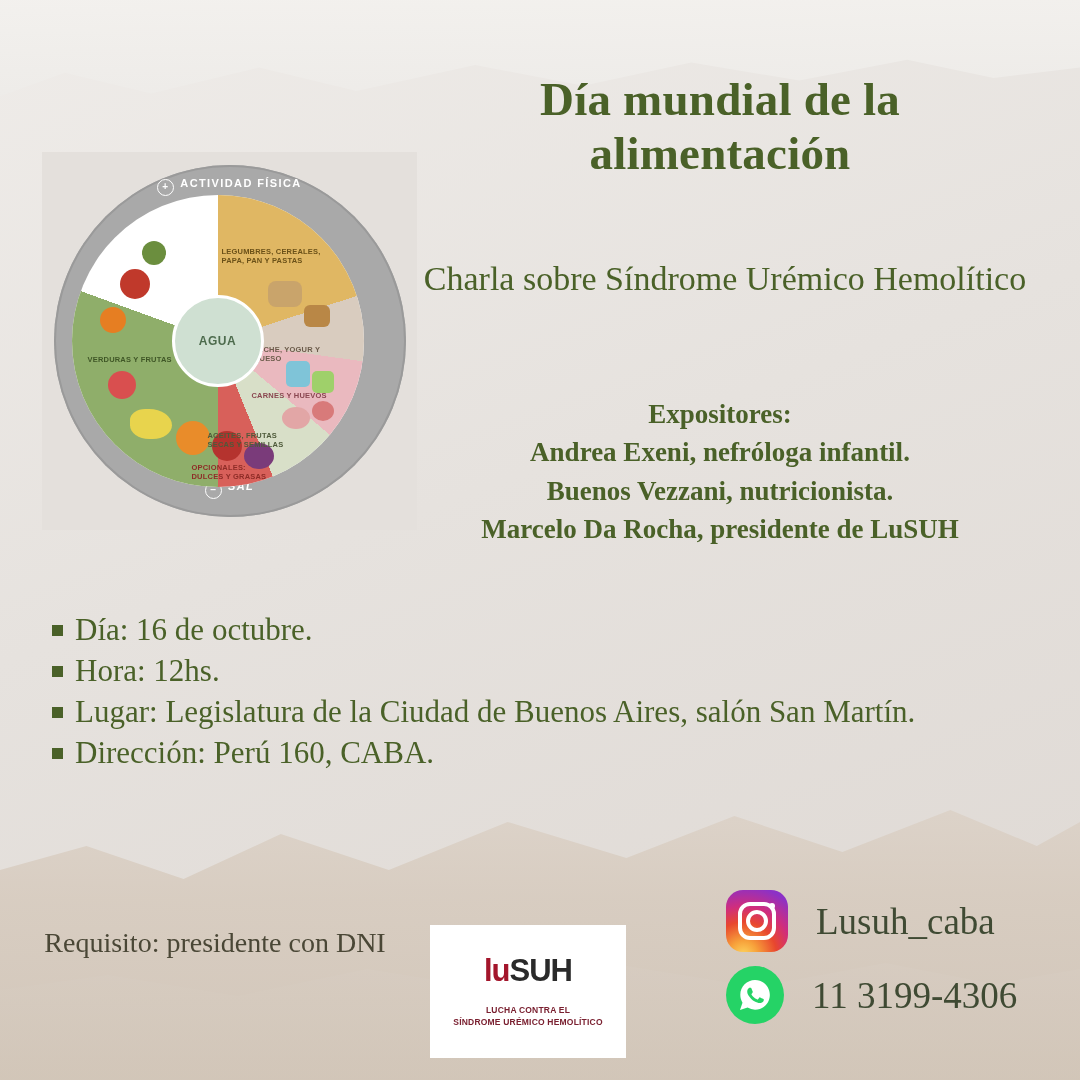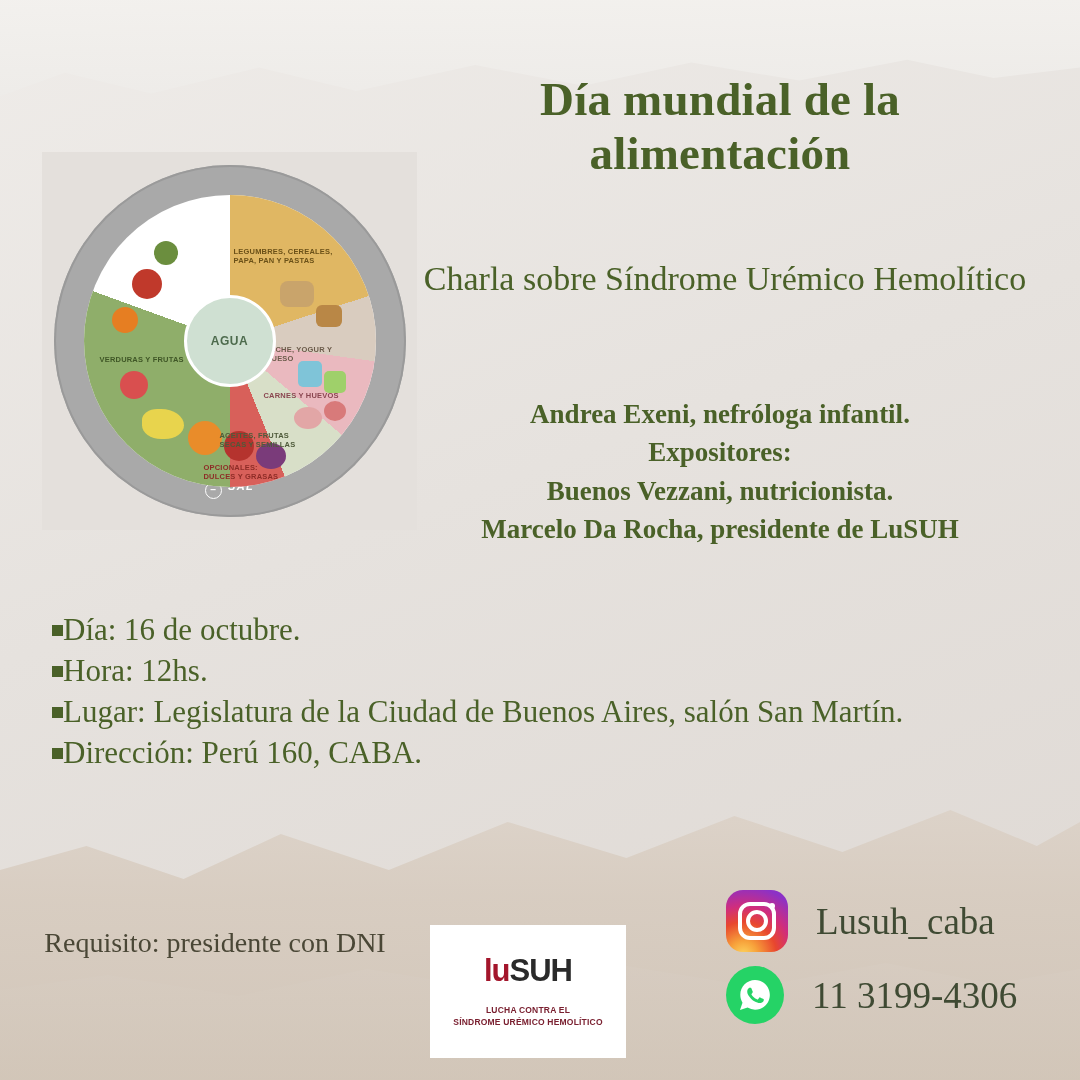--- a/index.html
+++ b/index.html
@@ -80,21 +80,21 @@
   }
   .plate-outer {
     position: absolute;
     inset: 0;
     border-radius: 50%;
     background: #a9a9a9;
     box-shadow: inset 0 0 0 2px #9a9a9a;
   }
   .plate-inner {
     position: absolute;
-    left: 30px; top: 30px;
+    left: 18px; top: 30px;
     width: 292px; height: 292px;
     border-radius: 50%;
     background: #fff;
     overflow: hidden;
   }
   .seg {
     position: absolute;
     left: 0; top: 0;
     width: 292px; height: 292px;
   }
@@ -194,20 +194,21 @@
     left: 52px;
     top: 610px;
     width: 960px;
     color: #4a6128;
     font-size: 31px;
     line-height: 1.32;
   }
   .details .row {
     display: flex;
     align-items: flex-start;
+    gap: 12px;
   }
   .bullet {
     display: inline-block;
     width: 11px; height: 11px;
     background: #4a6128;
     margin-top: 15px;
     flex: 0 0 auto;
   }
   .details .row .txt { flex: 1 1 auto; }
 
@@ -322,20 +323,23 @@
   <div class="band-top"></div>
   <div class="band-bottom"></div>
   <div class="band-bottom2"></div>
 
   <div class="title">Día mundial de la alimentación</div>
 
   <div class="plate-card">
     <div class="plate-wrap">
       <div class="plate-outer"></div>
 
+      <div class="plate-top-label">
+        <span class="circ-badge">+</span><span>ACTIVIDAD FÍSICA</span>
+      </div>
       <div class="plate-bottom-label">
         <span class="circ-badge">−</span><span>SAL</span>
       </div>
 
       <div class="plate-inner">
         <div class="seg seg-veg"></div>
         <div class="seg seg-cer"></div>
         <div class="seg seg-lac"></div>
         <div class="seg seg-car"></div>
         <div class="seg seg-ace"></div>
@@ -366,22 +370,22 @@
         <div class="plate-center">
           <span>AGUA</span>
         </div>
       </div>
     </div>
   </div>
 
   <div class="subtitle">Charla sobre Síndrome Urémico Hemolítico</div>
 
   <div class="speakers">
+    <div>Expositores:</div>
     <div>Andrea Exeni, nefróloga infantil.</div>
-    <div>Expositores:</div>
     <div>Buenos Vezzani, nutricionista.</div>
     <div>Marcelo Da Rocha, presidente de LuSUH</div>
   </div>
 
   <div class="details">
     <div class="row">
       <span class="bullet"></span>
       <span class="txt">Día: 16 de octubre.</span>
     </div>
     <div class="row">

